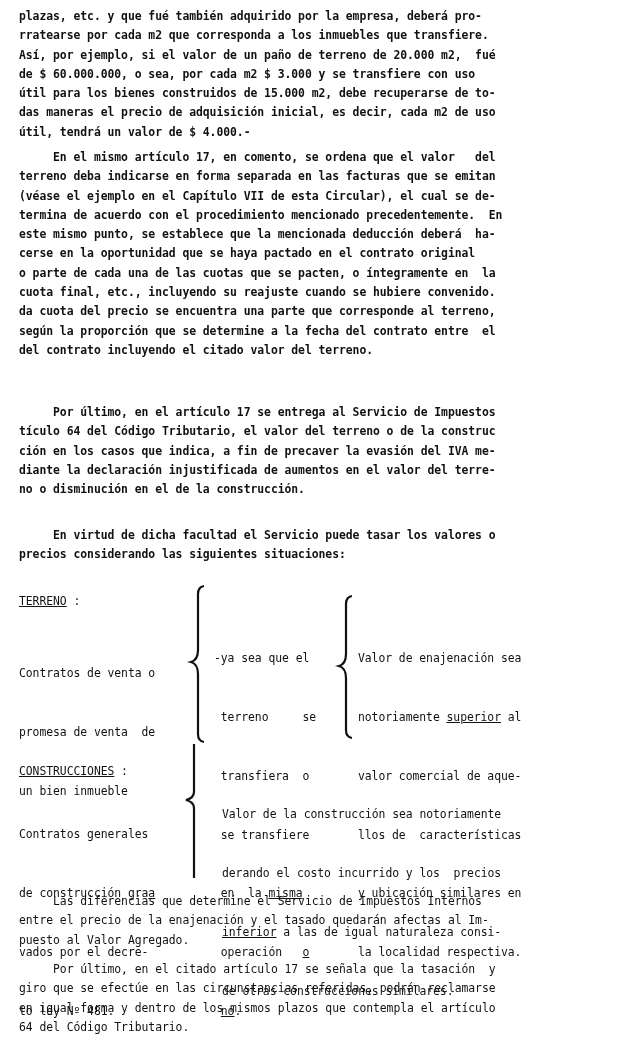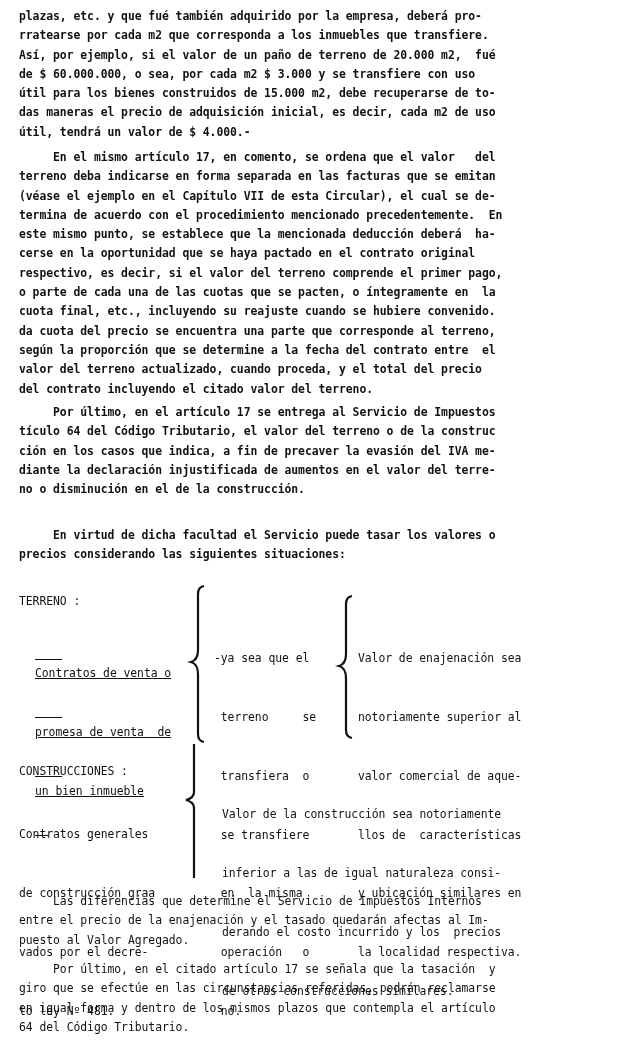--- a/index.html
+++ b/index.html
@@ -5,21 +5,21 @@
   html, body { margin: 0; padding: 0; background: #ffffff; }
   body {
     width: 630px; height: 1042px; position: relative; overflow: hidden;
     font-family: "DejaVu Sans Mono", "Liberation Mono", monospace;
     font-size: 11.4px; color: #111; letter-spacing: -0.05px;
   }
   .p { position: absolute; left: 19px; width: 600px; }
   .line { height: 19.3px; line-height: 19.3px; white-space: pre; font-weight: bold; }
   .light { font-weight: normal; }
   .abs { position: absolute; white-space: pre; line-height: 19.6px; }
-  .u { }
+  .u { text-decoration: underline; }
   svg.brace { position: absolute; overflow: visible; }
 </style>
 </head>
 <body>
 
 <div class="p" style="top:7px">
   <div class="line">plazas, etc. y que fué también adquirido por la empresa, deberá pro-</div>
   <div class="line">rratearse por cada m2 que corresponda a los inmuebles que transfiere.</div>
   <div class="line">Así, por ejemplo, si el valor de un paño de terreno de 20.000 m2,  fué</div>
   <div class="line">de $ 60.000.000, o sea, por cada m2 $ 3.000 y se transfiere con uso</div>
@@ -28,45 +28,43 @@
   <div class="line">útil, tendrá un valor de $ 4.000.-</div>
 </div>
 
 <div class="p" style="top:148px">
   <div class="line">     En el mismo artículo 17, en comento, se ordena que el valor   del</div>
   <div class="line">terreno deba indicarse en forma separada en las facturas que se emitan</div>
   <div class="line">(véase el ejemplo en el Capítulo VII de esta Circular), el cual se de-</div>
   <div class="line">termina de acuerdo con el procedimiento mencionado precedentemente.  En</div>
   <div class="line">este mismo punto, se establece que la mencionada deducción deberá  ha-</div>
   <div class="line">cerse en la oportunidad que se haya pactado en el contrato original</div>
-  <div class="line">respectivo, es decir, si el valor del terreno comprende el primer pago,</div>
   <div class="line">o parte de cada una de las cuotas que se pacten, o íntegramente en  la</div>
   <div class="line">cuota final, etc., incluyendo su reajuste cuando se hubiere convenido.</div>
   <div class="line">da cuota del precio se encuentra una parte que corresponde al terreno,</div>
   <div class="line">según la proporción que se determine a la fecha del contrato entre  el</div>
-  <div class="line">valor del terreno actualizado, cuando proceda, y el total del precio</div>
   <div class="line">del contrato incluyendo el citado valor del terreno.</div>
 </div>
 
 <div class="p" style="top:403px">
   <div class="line">     Por último, en el artículo 17 se entrega al Servicio de Impuestos</div>
   <div class="line">tículo 64 del Código Tributario, el valor del terreno o de la construc</div>
   <div class="line">ción en los casos que indica, a fin de precaver la evasión del IVA me-</div>
   <div class="line">diante la declaración injustificada de aumentos en el valor del terre-</div>
   <div class="line">no o disminución en el de la construcción.</div>
 </div>
 
 <div class="p" style="top:526px">
   <div class="line">     En virtud de dicha facultad el Servicio puede tasar los valores o</div>
   <div class="line">precios considerando las siguientes situaciones:</div>
 </div>
 
 <div>
   <div class="abs light" style="left:19px; top:592px;"><span class="u">TERRENO</span><span> :</span></div>
-  <div class="abs light" style="left:35px; top:625px;text-decoration:underline;">
+  <div class="abs light" style="left:19px; top:625px;">
     <div>Contratos de venta o</div>
     <div>promesa de venta  de</div>
     <div>un bien inmueble</div>
   </div>
 
   <svg class="brace" style="left:188px; top:584px;" width="22" height="160">
     <path d="M16 2 Q10 3 10 10 L10 66 Q10 76 3 78 Q10 80 10 90 L10 150 Q10 157 16 158" fill="none" stroke="#111" stroke-width="2.2"></path>
   </svg>
 
   <div class="abs light" style="left:214px; top:610px;">
@@ -101,22 +99,22 @@
     <div>vados por el decre-</div>
     <div>to ley Nº 481.</div>
   </div>
 
   <svg class="brace" style="left:180px; top:742px;" width="26" height="140">
     <path d="M14 2 L14 50 Q14 56 6 58 Q14 60 14 66 L14 136" fill="none" stroke="#111" stroke-width="2.2"></path>
   </svg>
 
   <div class="abs light" style="left:222px; top:766px;">
     <div>Valor de la construcción sea notoriamente</div>
+    <div>derando el costo incurrido y los  precios</div>
     <div><span class="u">inferior</span><span> a las de igual naturaleza consi-</span></div>
-    <div>derando el costo incurrido y los  precios</div>
     <div>de otras construcciones similares.</div>
   </div>
 </div>
 
 <div class="p" style="top:892px">
   <div class="line light">     Las diferencias que determine el Servicio de Impuestos Internos</div>
   <div class="line light">entre el precio de la enajenación y el tasado quedarán afectas al Im-</div>
   <div class="line light">puesto al Valor Agregado.</div>
 </div>
 

